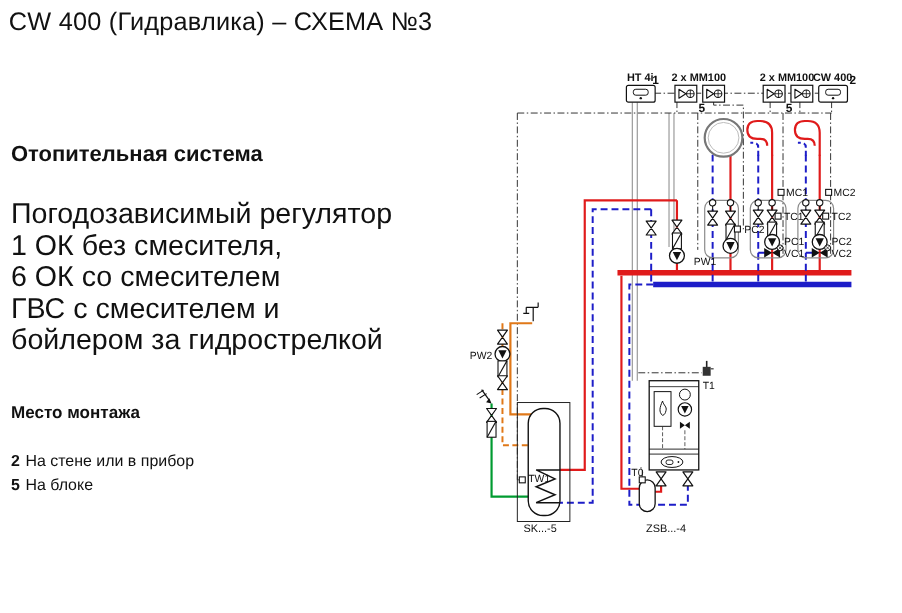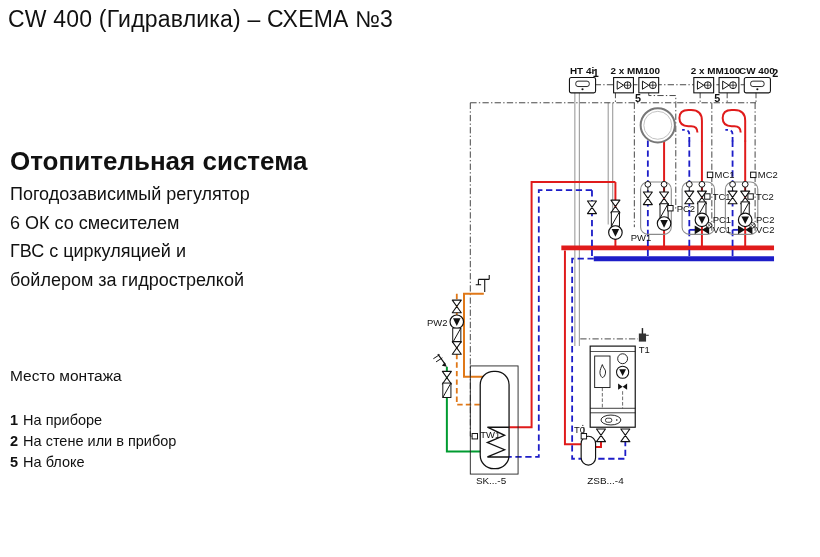--- a/index.html
+++ b/index.html
@@ -1,50 +1,50 @@
 <!DOCTYPE html>
 <html><head>
 <meta charset="utf-8">
 <style>
   html,body{margin:0;padding:0;background:#fff;}
   .page{position:relative;width:820px;height:544px;background:#fff;overflow:hidden;
         font-family:"Liberation Sans", sans-serif;color:#111;}
   .abs{position:absolute;}
   .title{left:8px;top:6px;font-size:23px;letter-spacing:.2px;}
-  .h-heat{left:10px;top:146px;font-size:26px;font-weight:bold;}
-  .para{left:10px;top:180px;font-size:18px;line-height:28.5px;}
-  .h-mount{left:10px;top:367px;font-size:15.5px;font-weight:normal;}
+  .h-heat{left:10px;top:129px;font-size:20px;font-weight:bold;}
+  .para{left:10px;top:180px;font-size:26px;line-height:28.5px;}
+  .h-mount{left:10px;top:367px;font-size:15.5px;font-weight:bold;}
   .mlist{left:10px;top:410px;font-size:14.5px;line-height:21px;}
   .mlist .num{font-weight:bold;margin-right:5px;}
   svg text{font-family:"Liberation Sans", sans-serif;fill:#111;}
   .lb{font-size:10.5px;}
   .lbb{font-size:11px;font-weight:bold;}
   .nb{font-size:12px;font-weight:bold;}
   .eq{font-size:11px;}
 </style>
 </head>
 <body>
 
 <div class="page">
 
   <div class="abs title">CW 400 (Гидравлика) – СХЕМА №3</div>
 
   <div class="abs h-heat">Отопительная система</div>
 
   <div class="abs para">
     <div>Погодозависимый регулятор</div>
+    <div>1 ОК без смесителя,</div>
     <div>6 ОК со смесителем</div>
-    <div>ГВС с циркуляцией и</div>
+    <div>ГВС с смесителем и</div>
     <div>бойлером за гидрострелкой</div>
   </div>
 
   <div class="abs h-mount">Место монтажа</div>
 
   <div class="abs mlist">
-    <div><span class="num">1</span><span>На приборе</span></div>
     <div><span class="num">2</span><span>На стене или в прибор</span></div>
     <div><span class="num">5</span><span>На блоке</span></div>
   </div>
 
   <svg class="abs" style="left:400px;top:55px;" width="420" height="502" viewBox="400 55 420 557">
     <defs>
       <g id="valveV">
           <path d="M-5,-7 H5 L-5,7 H5 Z" fill="#fff" stroke="#111" stroke-width="1.2" stroke-linejoin="round"></path>
         </g>
       <g id="check">

